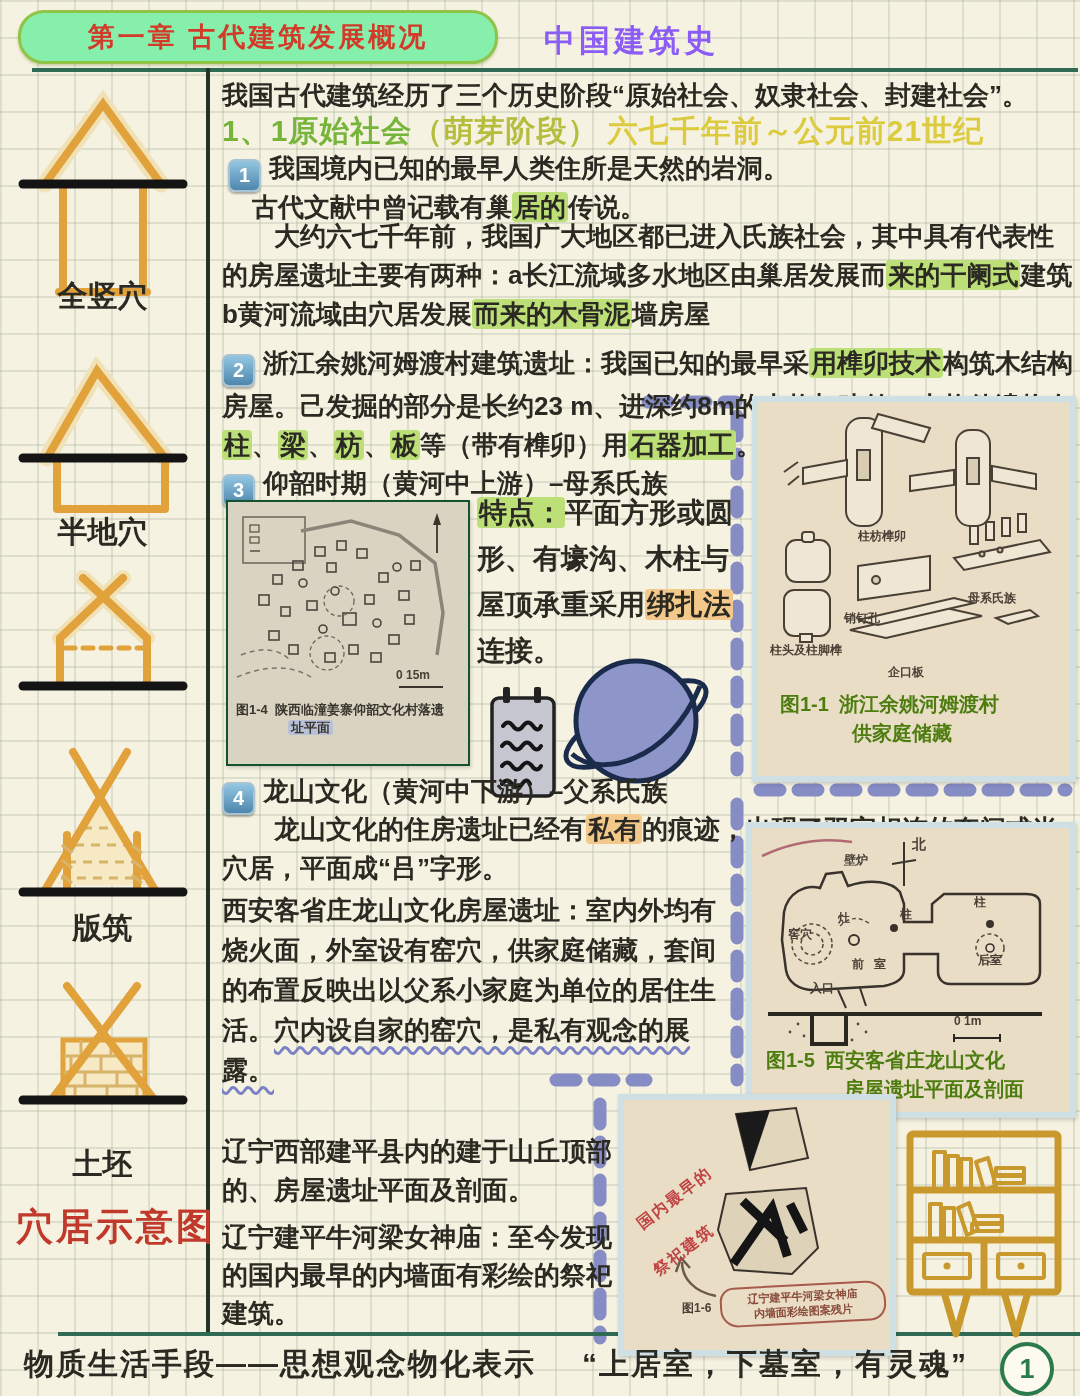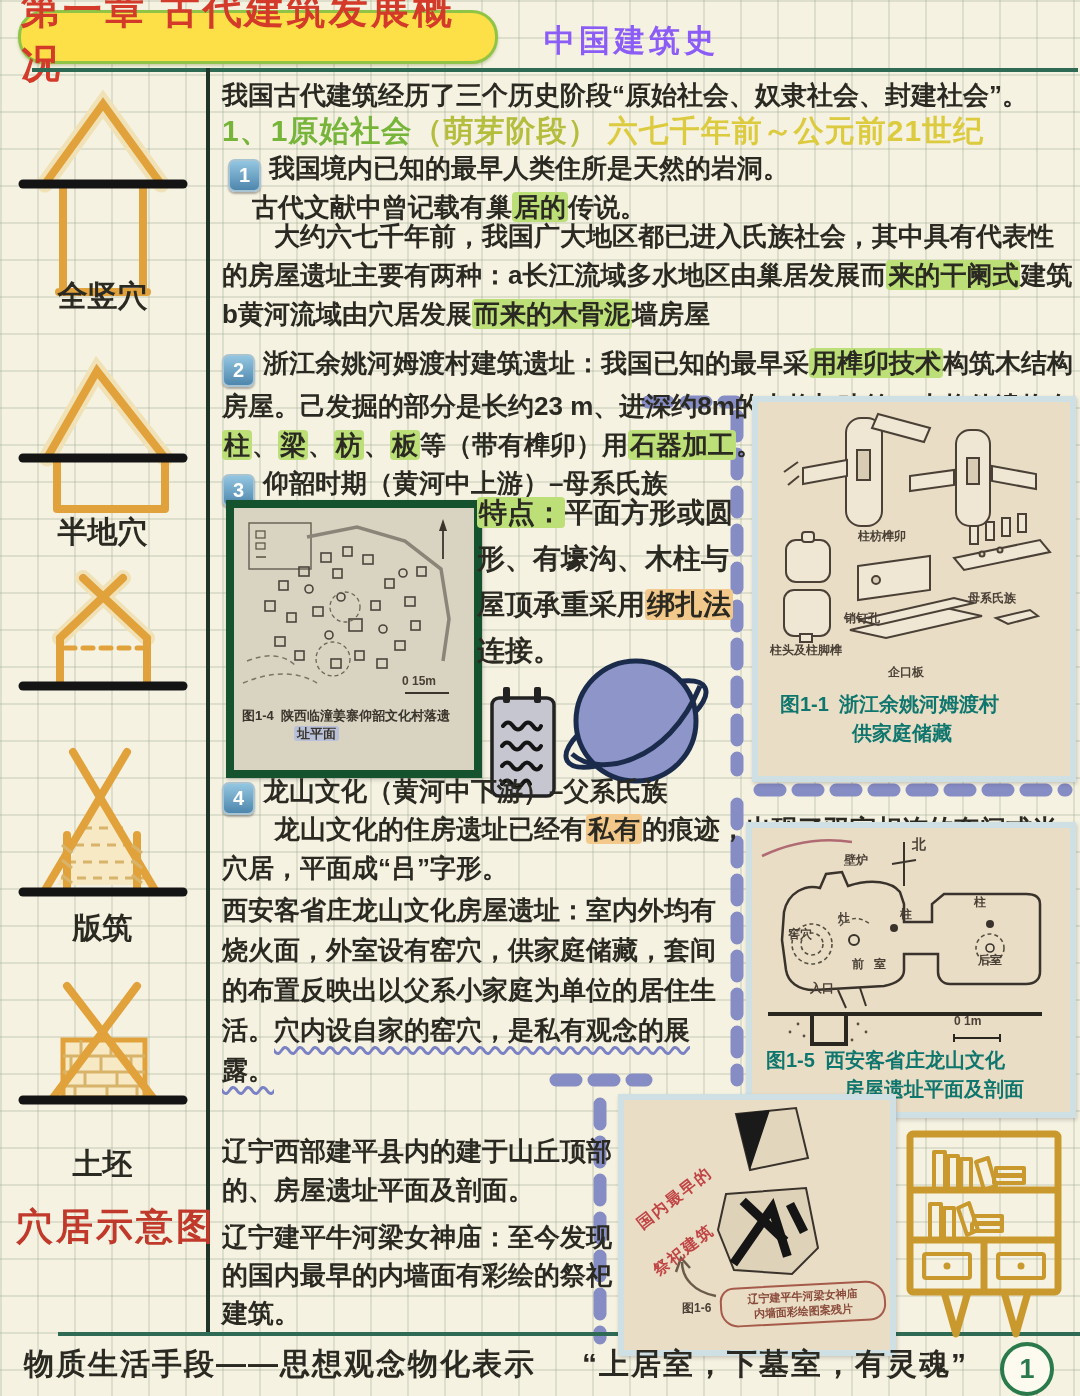--- a/index.html
+++ b/index.html
@@ -13,23 +13,23 @@
     content:""; position:absolute; inset:0; z-index:0;
     background-image:
       linear-gradient(to right, rgba(150,168,138,.26) 2px, transparent 2px),
       linear-gradient(to bottom, rgba(150,168,138,.26) 2px, transparent 2px);
     background-size:37px 37px;
   }
   .abs{position:absolute; z-index:2;}
   
   .chapter-pill{
     left:18px; top:10px; width:474px; height:48px;
-    background:#fde047; border:3px solid #8fc447; border-radius:26px;
+    background:#86efac; border:3px solid #8fc447; border-radius:26px;
     display:flex; align-items:center; justify-content:center;
-    color:#d43a2a; font-size:39px; letter-spacing:3px;
+    color:#d43a2a; font-size:27px; letter-spacing:3px;
     box-shadow:0 2px 3px rgba(120,140,60,.35);
   }
   .book-title{left:536px; top:20px; color:#8b5cf6; font-size:31px; letter-spacing:4px;margin-left:8px;}
   .hline-top{left:32px; top:68px; width:1046px; height:4px; background:#2f6b54;}
   .vline-main{left:206px; top:68px; width:4px; height:1266px; background:#203527;}
   .hline-bottom{left:58px; top:1332px; width:1022px; height:4px; background:#2f6b54;}
   
   .side-label{width:175px; text-align:center; font-size:30px; color:#2b2a22;}
   .side-caption{left:16px; top:1202px; font-size:37px; color:#c0392b; letter-spacing:3px;}
   
@@ -42,22 +42,22 @@
   .wavy{text-decoration:underline wavy #7b82c4; text-decoration-thickness:3px; text-underline-offset:7px;}
   .badge{
     display:inline-flex; width:29px; height:29px; border-radius:7px;
     background:linear-gradient(180deg,#93c6e0,#4e86ad);
     border:2px solid #a8c3d2; box-shadow:0 2px 2px rgba(0,0,0,.3);
     color:#fff; font-size:20px; align-items:center; justify-content:center;
     vertical-align:-5px; margin-right:8px;
   }
   
   .figbox{background:#e9ddc6; border:6px solid #cfe0e4; box-shadow:1px 2px 4px rgba(0,0,0,.18);}
-  .figbox-gray{background:#d9d3c1; border:8px solid #14532d;}
-  .figcap{font-size:20px; color:#0f766e; line-height:29px;}
+  .figbox-gray{background:#d9d3c1; border:2px solid #14532d;}
+  .figcap{font-size:20px; color:#4d7c0f; line-height:29px;}
   .figlabel{margin-right:10px;}
   .smallcap{font-size:13px; line-height:18px; color:#3a352c;}
   .chip-blue{background:#b9c1d8; border-radius:3px; padding:0 3px;}
   .maplbl{position:absolute; font-size:12px; color:#4a4036; white-space:nowrap; z-index:3;}
   .f16bubble{
     position:absolute; border:2px solid #a65a4a; border-radius:14px 20px 16px 18px;
     transform:rotate(-3deg); padding:3px 6px; font-size:11px; line-height:15px;
     color:#8a4a3a; text-align:center;
   }
   .ann-red{position:absolute; color:#c04444; font-size:16px; white-space:nowrap; transform:rotate(-38deg); letter-spacing:2px;}

